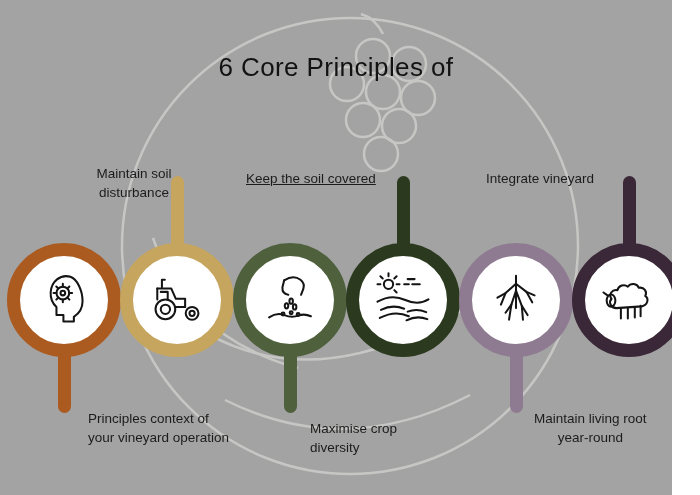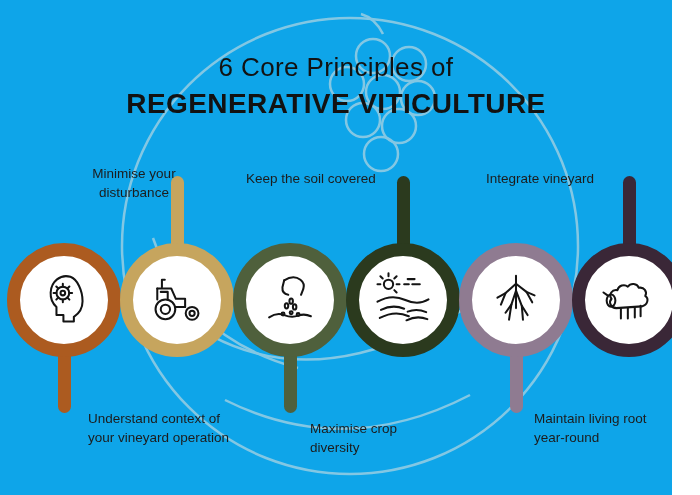--- a/index.html
+++ b/index.html
@@ -2,21 +2,21 @@
 <html><head>
 <meta charset="utf-8">
 <style>
   * { margin:0; padding:0; box-sizing:border-box; }
   html,body { background:#ffffff; }
   body { font-family:"Liberation Sans", sans-serif; }
 
   .canvas {
     position:relative;
     width:672px; height:495px;
-    background:#0ea5e9;
+    background:#a3a3a3;
     overflow:hidden;
   }
 
   
   .watermark {
     position:absolute; left:115px; top:8px;
     opacity:0.55;
     pointer-events:none;
   }
 
@@ -75,57 +75,56 @@
       <circle cx="284" cy="118" r="17"></circle>
       <circle cx="266" cy="146" r="17"></circle>
       <path d="M55 300 q85 70 190 45 q95 -22 165 -95"></path>
       <path d="M110 392 q120 60 245 -5"></path>
       <path d="M38 230 q35 100 145 130"></path>
     </svg>
   </div>
 
   <div class="title-block">
     <div class="title-line1">6 Core Principles of</div>
-    <div class="title-line2">REGENERATIVE VITICULTURE</div>
   </div>
 
   <div>
     <div class="stem down" style="left: 58px; background-color: rgb(172, 91, 32);"></div>
     <div class="ring" style="left: 7px; border-color: rgb(172, 91, 32);">
       <span>
         <svg width="58" height="58" viewBox="0 0 100 100" fill="none" stroke="#141414" stroke-width="3.5" stroke-linecap="round" stroke-linejoin="round">
           <path d="M61 10 C44 5 28 18 27 37 c-0.5 10 3.5 19 10 25 l0 14 h12 v11 h18 V79 c9 -6 15 -16 15 -27 0 -18 -9 -38 -21 -42 z"></path>
           <circle cx="48" cy="38" r="11"></circle>
           <circle cx="48" cy="38" r="4"></circle>
           <path d="M59 38 H64 M55.8 45.8 L59.3 49.3 M48 49 V54 M40.2 45.8 L36.7 49.3 M37 38 H32 M40.2 30.2 L36.7 26.7 M48 27 V22 M55.8 30.2 L59.3 26.7"></path>
         </svg>
       </span>
     </div>
-    <div class="p-label" style="left:88px; top:410px;">Understand context of
+    <div class="p-label" style="left:88px; top:410px;">Principles context of
 your vineyard operation</div>
   </div>
 
   <div>
     <div class="stem up" style="left: 171px; background-color: rgb(198, 165, 94);"></div>
     <div class="ring" style="left: 120px; border-color: rgb(198, 165, 94);">
       <span>
         <svg width="58" height="58" viewBox="0 0 100 100" fill="none" stroke="#141414" stroke-width="3.5" stroke-linecap="round" stroke-linejoin="round">
           <circle cx="30" cy="66" r="17"></circle>
           <circle cx="30" cy="66" r="8"></circle>
           <circle cx="76" cy="73" r="11"></circle>
           <circle cx="76" cy="73" r="4.5"></circle>
           <path d="M24 28 V15 h5"></path>
           <path d="M16 30 h24 l8 18 h16 v14"></path>
           <path d="M16 30 v19"></path>
           <path d="M22 36 h12 v12"></path>
           <path d="M47 62 h17"></path>
         </svg>
       </span>
     </div>
-    <div class="p-label" style="left:78px; top:165px; width:112px; text-align:center;">Minimise your
+    <div class="p-label" style="left:78px; top:165px; width:112px; text-align:center;">Maintain soil
 disturbance</div>
   </div>
 
   <div>
     <div class="stem down" style="left: 284px; background-color: rgb(79, 96, 60);"></div>
     <div class="ring" style="left: 233px; border-color: rgb(79, 96, 60);">
       <span>
         <svg width="58" height="58" viewBox="0 0 100 100" fill="none" stroke="#141414" stroke-width="3.5" stroke-linecap="round" stroke-linejoin="round">
           <path d="M40 16 q16 -10 28 -1 q8 6 5 16 l-4 10"></path>
           <path d="M40 16 l-3 12 q-1 11 10 13"></path>
@@ -149,42 +148,42 @@
       <span>
         <svg width="58" height="58" viewBox="0 0 100 100" fill="none" stroke="#141414" stroke-width="3.5" stroke-linecap="round" stroke-linejoin="round">
           <circle cx="25" cy="23" r="8"></circle>
           <path d="M25 9 v-5 M39 23 h5 M35 13 l4 -4 M11 23 H6 M15 13 l-4 -4 M35 33 l4 4"></path>
           <path d="M58 14 h12 M66 23 h13 M52 23 h8"></path>
           <path d="M6 53 q24 -14 48 -3 q22 10 40 -1"></path>
           <path d="M12 67 q20 -10 40 -2 M10 81 q26 -14 50 -3 M58 70 q16 -6 32 1 M56 85 q18 -9 36 -2"></path>
         </svg>
       </span>
     </div>
-    <div class="p-label" style="left:246px; top:170px;">Keep the soil covered</div>
+    <div class="p-label" style="left:246px; top:170px;text-decoration:underline;">Keep the soil covered</div>
   </div>
 
   <div>
     <div class="stem down" style="left: 510px; background-color: rgb(143, 123, 145);"></div>
     <div class="ring" style="left: 459px; border-color: rgb(143, 123, 145);">
       <span>
         <svg width="58" height="58" viewBox="0 0 100 100" fill="none" stroke="#141414" stroke-width="3.5" stroke-linecap="round" stroke-linejoin="round">
           <path d="M50 8 v26"></path>
           <path d="M50 22 L32 38 l-8 20"></path>
           <path d="M32 38 l-14 8"></path>
           <path d="M50 22 L68 36 l10 18"></path>
           <path d="M68 36 l14 6"></path>
           <path d="M50 34 l-8 24 -4 26"></path>
           <path d="M42 58 l-10 14"></path>
           <path d="M50 34 l10 26 2 24"></path>
           <path d="M60 60 l10 16"></path>
           <path d="M50 34 v30"></path>
         </svg>
       </span>
     </div>
-    <div class="p-label" style="left:534px; top:410px;">Maintain living root
+    <div class="p-label" style="left:534px; top:410px;text-align:center;">Maintain living root
 year-round</div>
   </div>
 
   <div>
     <div class="stem up" style="left: 623px; background-color: rgb(58, 39, 55);"></div>
     <div class="ring" style="left: 572px; border-color: rgb(58, 39, 55);">
       <span>
         <svg width="58" height="58" viewBox="0 0 100 100" fill="none" stroke="#141414" stroke-width="3.5" stroke-linecap="round" stroke-linejoin="round">
           <path d="M28 64 C19 64 14 54 20 48 C14 41 21 31 30 33 C32 25 42 22 48 27 C53 20 64 21 67 29 C76 27 82 36 78 43 C85 48 82 59 72 61 Z"></path>
           <ellipse cx="19" cy="51" rx="7.5" ry="10.5"></ellipse>

